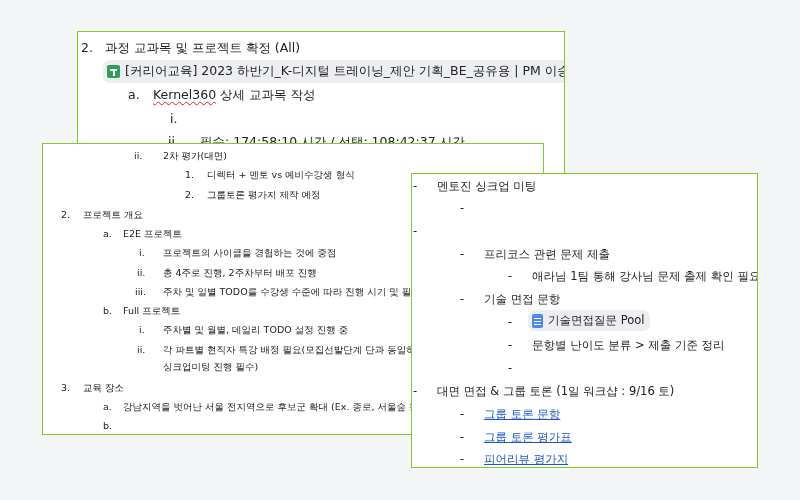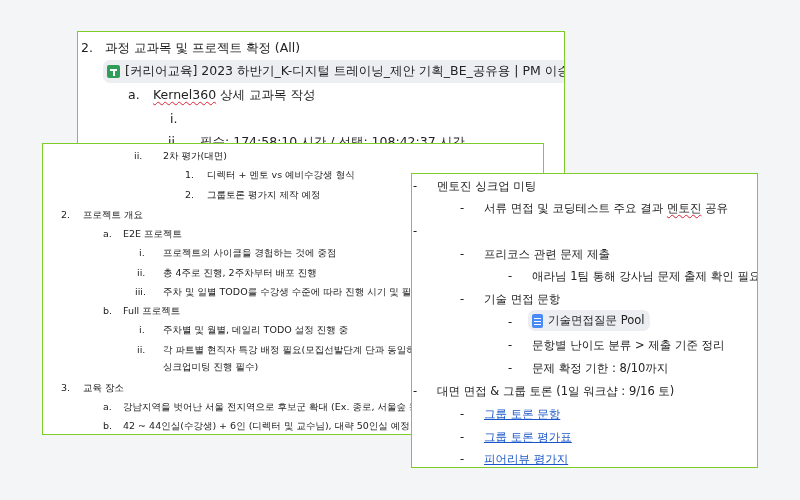--- a/index.html
+++ b/index.html
@@ -86,29 +86,27 @@
   <span class="num" style="left:96px;top:180px">i.</span>
   <span class="line" style="left:120px;top:180px">주차별 및 월별, 데일리 TODO 설정 진행 중</span>
   <span class="num" style="left:94px;top:200px">ii.</span>
   <span class="line" style="left:120px;top:200px">각 파트별 현직자 특강 배정 필요(모집선발단계 단과 동일하게</span>
   <span class="line" style="left:120px;top:217px">싱크업미팅 진행 필수)</span>
   <span class="num" style="left:18px;top:238px">3.</span>
   <span class="line" style="left:40px;top:238px">교육 장소</span>
   <span class="num" style="left:60px;top:257px">a.</span>
   <span class="line" style="left:80px;top:257px">강남지역을 벗어난 서울 전지역으로 후보군 확대 (Ex. 종로, 서울숲 등)</span>
   <span class="num" style="left:60px;top:276px">b.</span>
-  <span class="line" style="left:80px;top:276px">42 ~ 44인실(수강생) + 6인 (디렉터 및 교수님), 대략 50인실 예정</span>
 </div>
 
 <div class="panel" id="p3">
   <span class="num" style="left:1px;top:5px">-</span>
   <span class="line" style="left:25px;top:5px">멘토진 싱크업 미팅</span>
 
   <span class="num" style="left:48px;top:27px">-</span>
-  <span class="line" style="left:72px;top:27px"><span>서류 면접 및 코딩테스트 주요 결과 </span><span class="squiggle">멘토진</span><span> 공유</span></span>
 
   <span class="num" style="left:1px;top:50px">-</span>
 
   <span class="num" style="left:48px;top:73px">-</span>
   <span class="line" style="left:72px;top:73px">프리코스 관련 문제 제출</span>
 
   <span class="num" style="left:96px;top:95px">-</span>
   <span class="line" style="left:120px;top:95px">애라님 1팀 통해 강사님 문제 출제 확인 필요</span>
 
   <span class="num" style="left:48px;top:118px">-</span>
@@ -119,21 +117,20 @@
     <span class="chip">
       <span class="doc-icon"></span>
       <span>기술면접질문 Pool</span>
     </span>
   </div>
 
   <span class="num" style="left:96px;top:164px">-</span>
   <span class="line" style="left:120px;top:164px">문항별 난이도 분류 &gt; 제출 기준 정리</span>
 
   <span class="num" style="left:96px;top:187px">-</span>
-  <span class="line" style="left:120px;top:187px">문제 확정 기한 : 8/10까지</span>
 
   <span class="num" style="left:1px;top:210px">-</span>
   <span class="line" style="left:25px;top:210px">대면 면접 &amp; 그룹 토론 (1일 워크샵 : 9/16 토)</span>
 
   <span class="num" style="left:48px;top:233px">-</span>
   <span class="line link" style="left:72px;top:233px">그룹 토론 문항</span>
 
   <span class="num" style="left:48px;top:256px">-</span>
   <span class="line link" style="left:72px;top:256px">그룹 토론 평가표</span>
 

